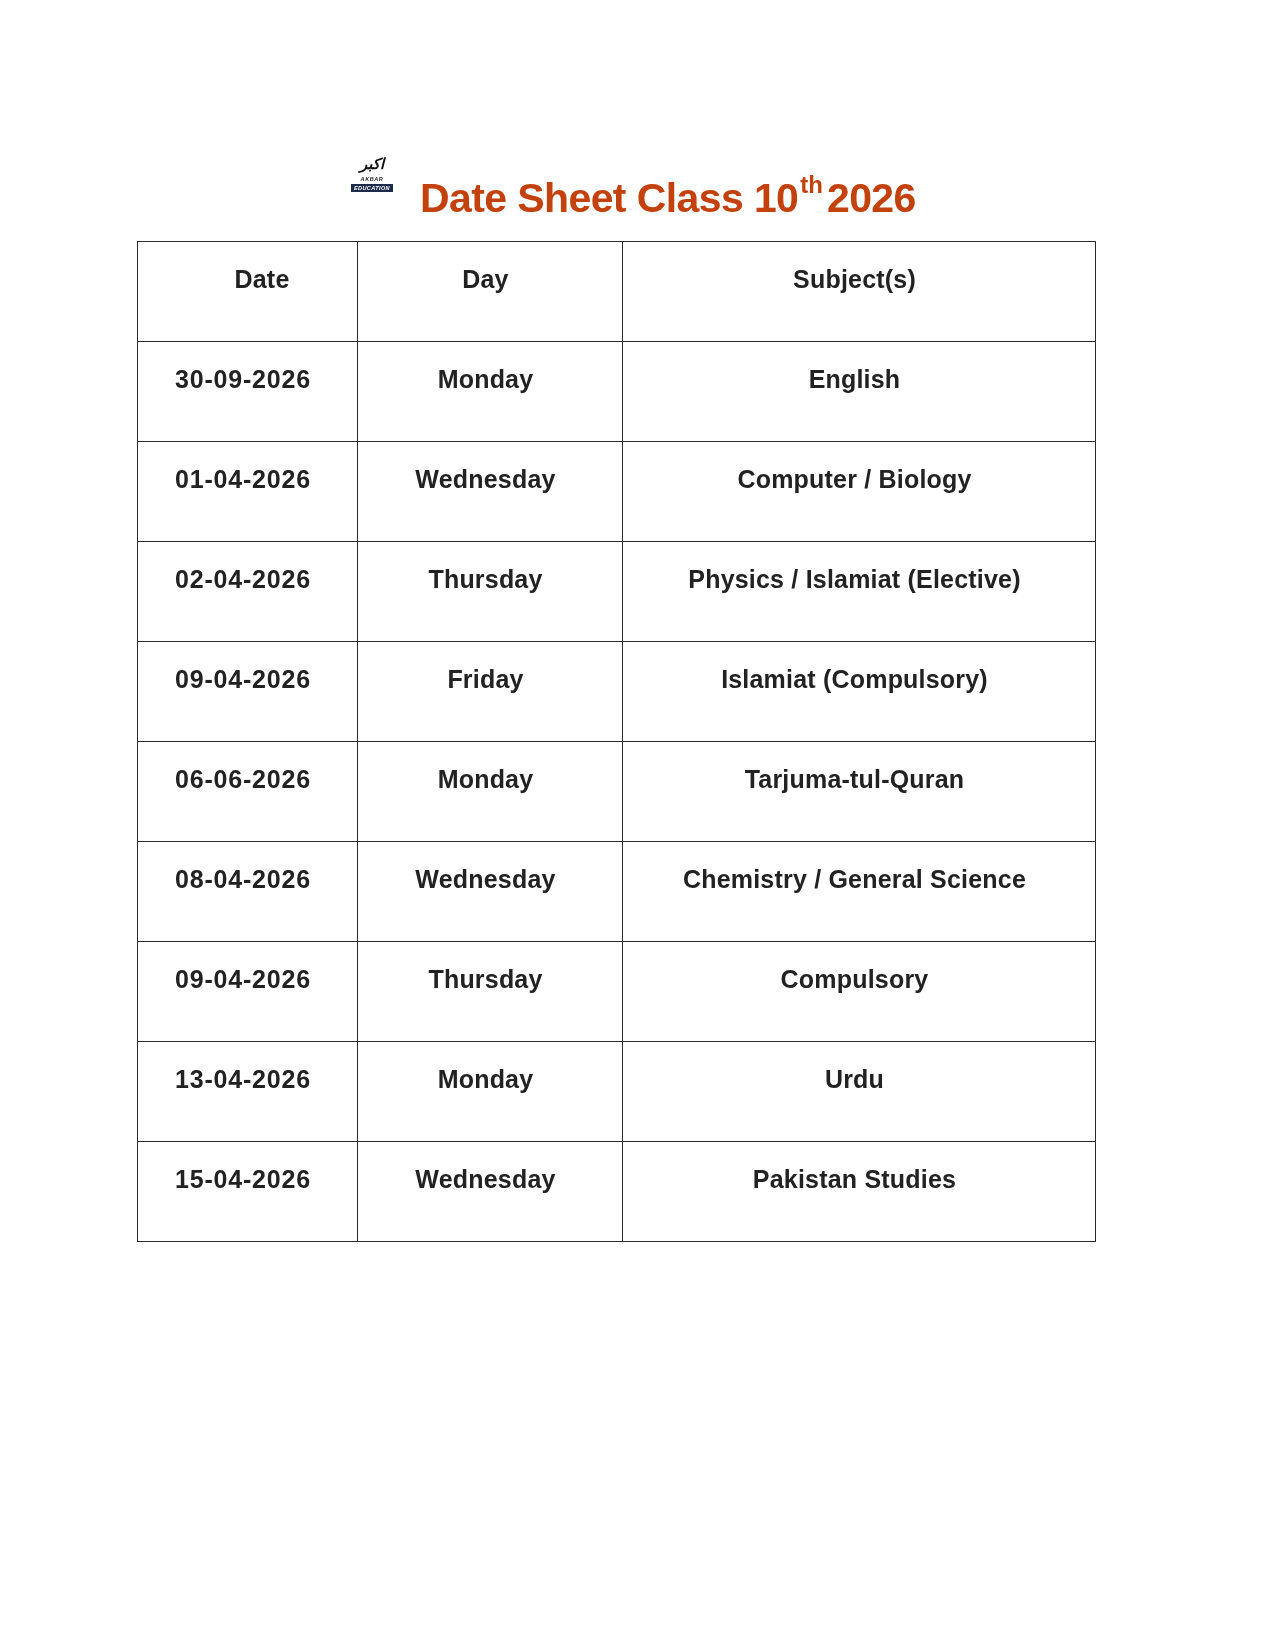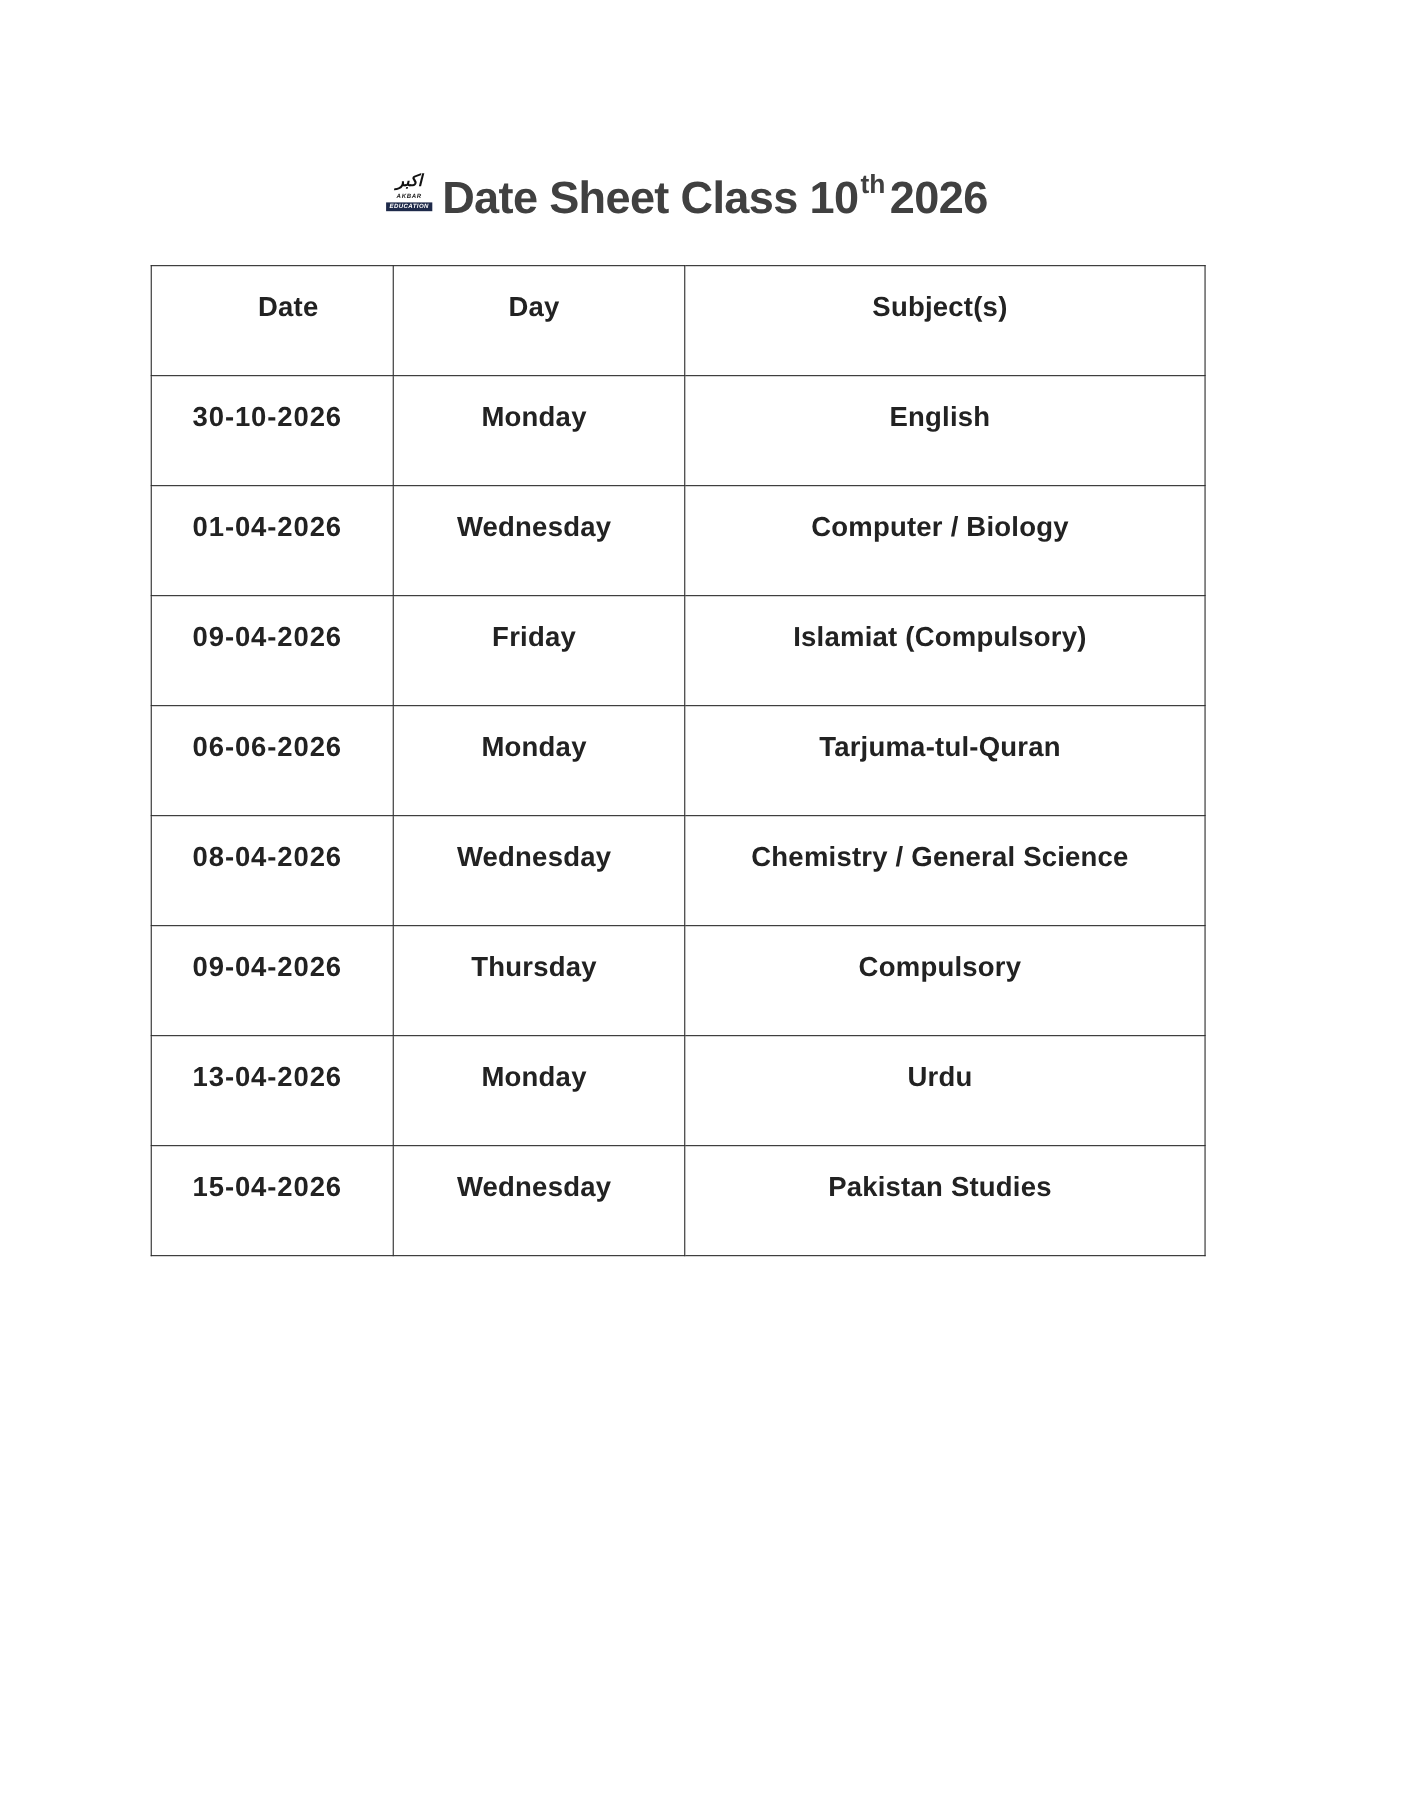--- a/index.html
+++ b/index.html
@@ -67,26 +67,26 @@
       font-family: "Liberation Sans", sans-serif;
       font-weight: bold;
       font-size: 5.5px;
       line-height: 8px;
       letter-spacing: 0.4px;
     }
     .title {
       position: absolute;
       left: 402px;
       top: 2px;
-      margin: 0;
+      margin: 18px;
       font-family: "Liberation Sans", sans-serif;
       font-weight: bold;
       font-size: 41px;
       line-height: 56px;
-      color: #404040;
+      color: #c2410c;
       white-space: nowrap;
       letter-spacing: -0.6px;
     }
     .title sup {
       font-size: 24px;
       position: relative;
       top: -4px;
       vertical-align: super;
       line-height: 0;
       margin-left: 2px;
@@ -147,28 +147,33 @@
   </colgroup>
   <thead>
     <tr>
       <th class="h-date">Date</th>
       <th>Day</th>
       <th>Subject(s)</th>
     </tr>
   </thead>
   <tbody>
     <tr>
-      <td class="date-cell">30-10-2026</td>
+      <td class="date-cell">30-09-2026</td>
       <td>Monday</td>
       <td>English</td>
     </tr>
     <tr>
       <td class="date-cell">01-04-2026</td>
       <td>Wednesday</td>
       <td>Computer / Biology</td>
+    </tr>
+    <tr>
+      <td class="date-cell">02-04-2026</td>
+      <td>Thursday</td>
+      <td>Physics / Islamiat (Elective)</td>
     </tr>
     <tr>
       <td class="date-cell">09-04-2026</td>
       <td>Friday</td>
       <td>Islamiat (Compulsory)</td>
     </tr>
     <tr>
       <td class="date-cell">06-06-2026</td>
       <td>Monday</td>
       <td>Tarjuma-tul-Quran</td>

